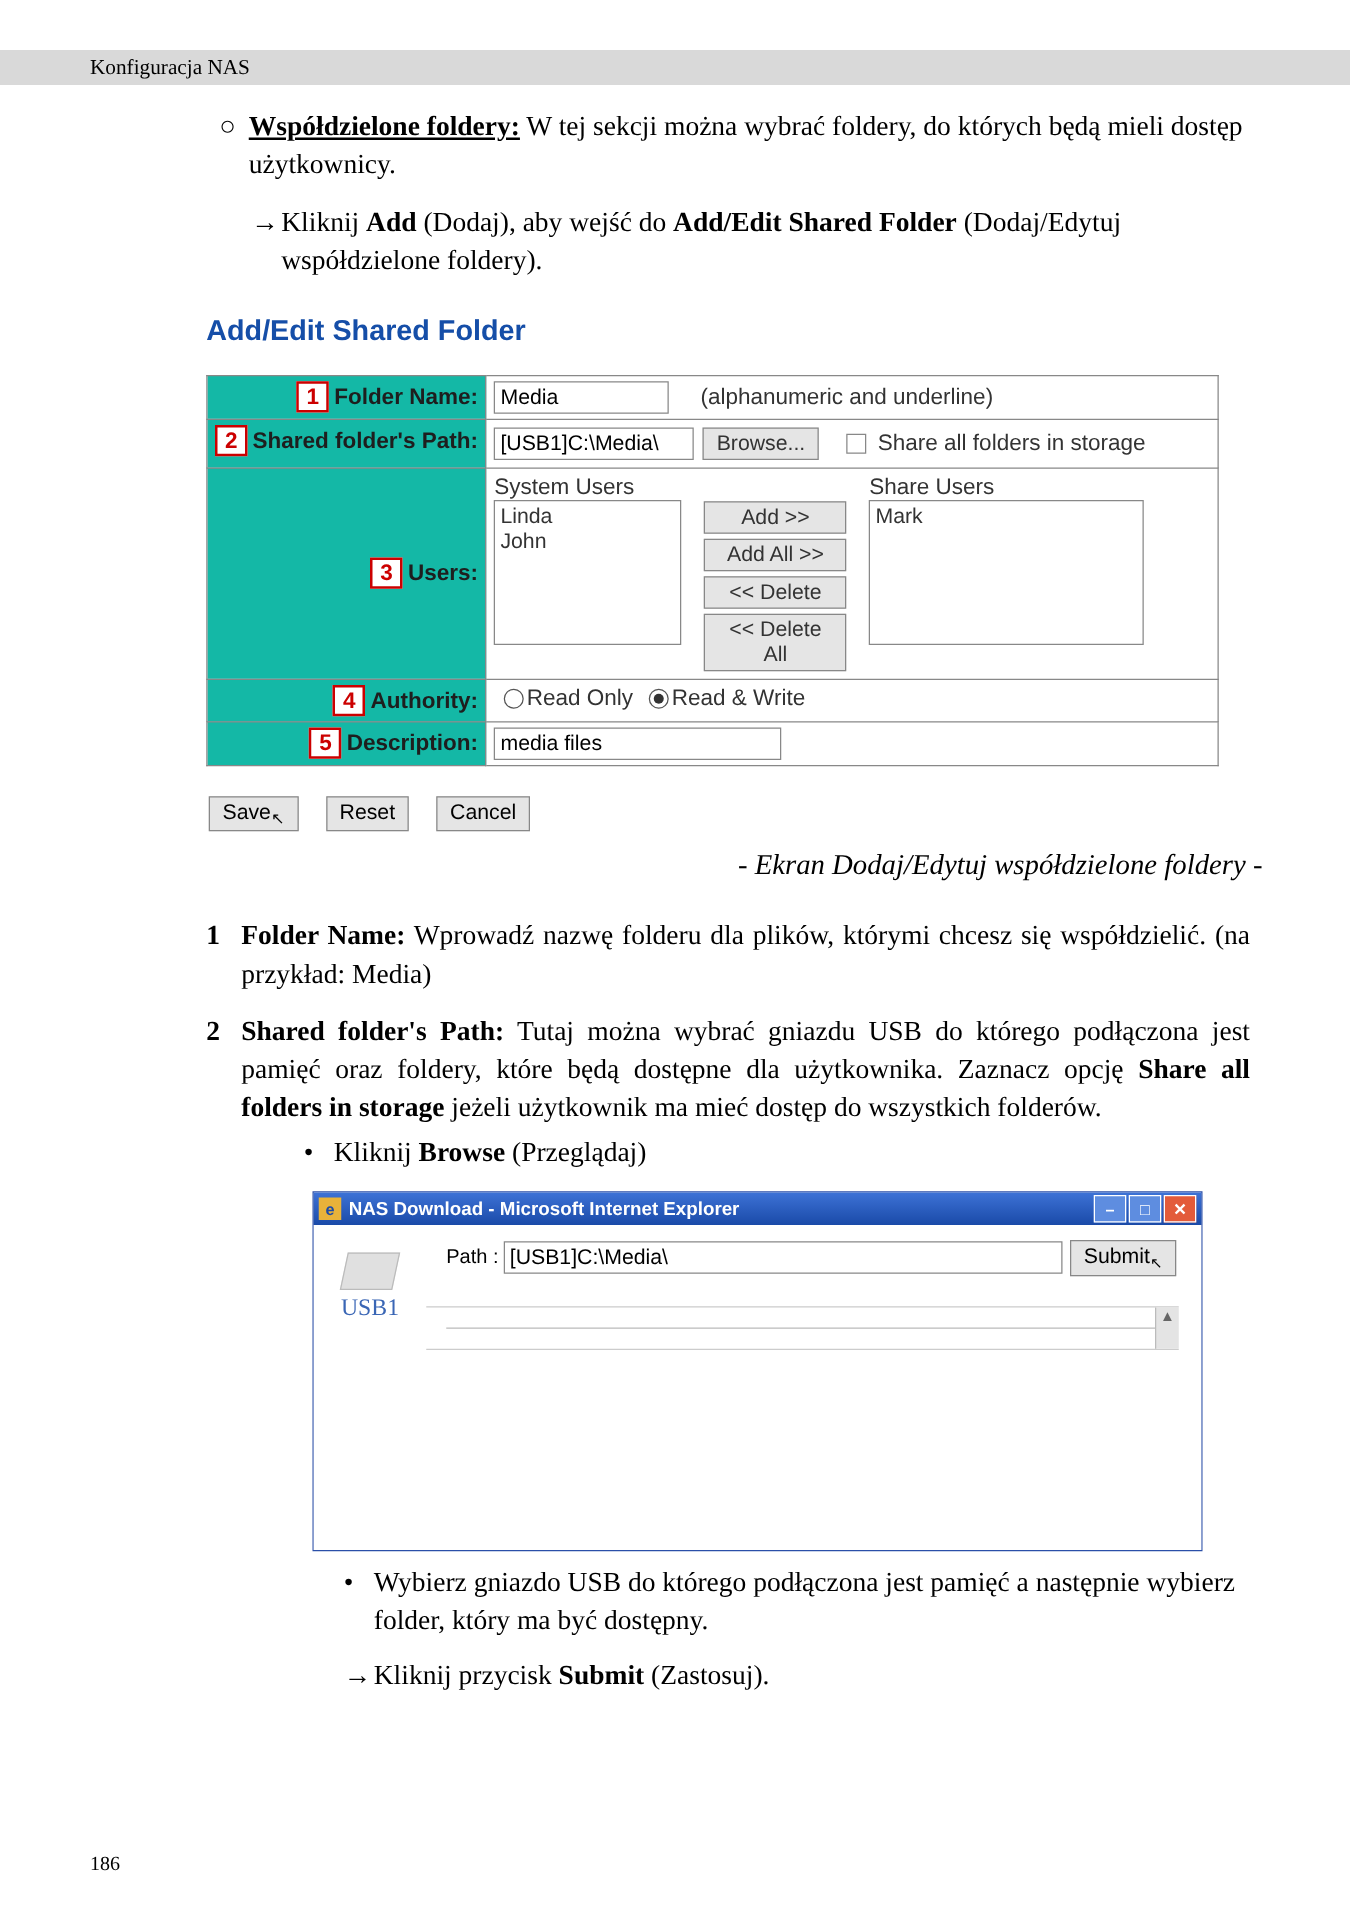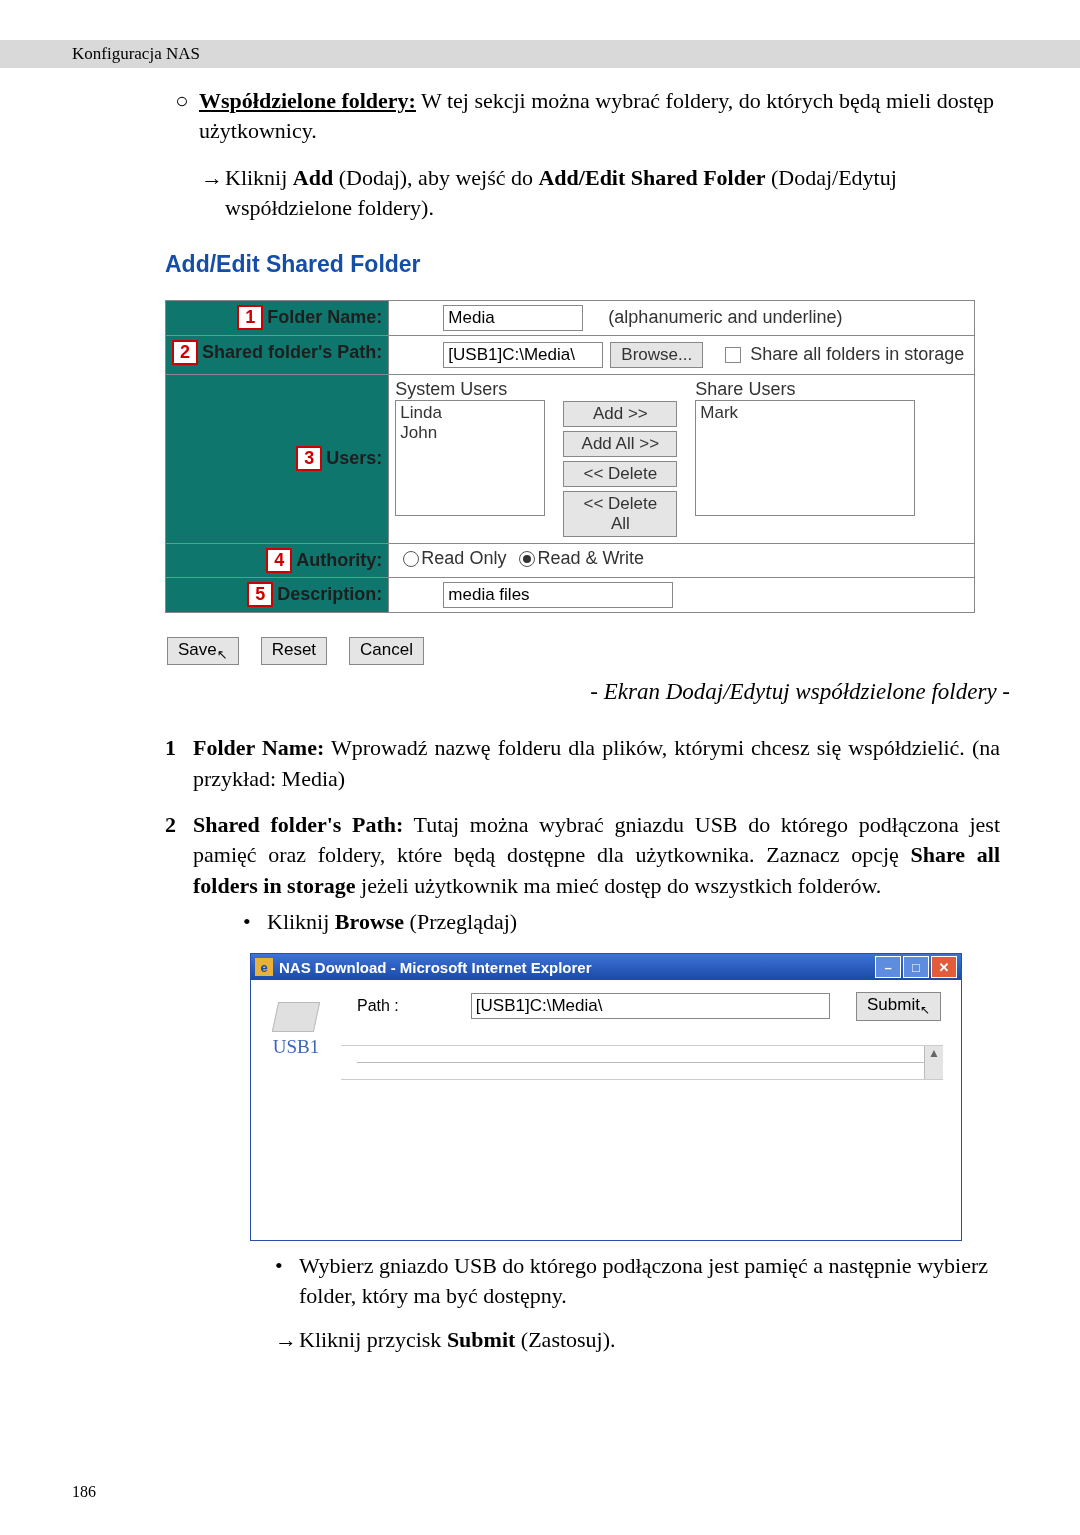--- a/index.html
+++ b/index.html
@@ -7,23 +7,23 @@
   .header-band{background:#d9d9d9;margin:0 -70px 18px -70px;padding:4px 12px 4px 72px;font-size:17px;}
   .body-text{font-size:22px;line-height:1.35;margin-left:95px;margin-right:10px;}
   .hang-row{display:flex;margin-bottom:4px;}
   .hang-mark{width:34px;text-align:center;flex:0 0 auto;}
   .arrow-row{display:flex;margin-left:34px;margin-top:18px;margin-bottom:28px;}
   .arrow-row .hang-mark{width:26px;}
   .ui-frame{margin-left:95px;margin-right:10px;margin-bottom:12px;}
   .ui-title{color:#154ea8;font-family:Arial,Helvetica,sans-serif;font-weight:bold;font-size:23px;margin-bottom:22px;}
   .ui-table{border-collapse:collapse;width:810px;font-family:Arial,Helvetica,sans-serif;font-size:18px;color:#333;}
   .ui-table td{border:1px solid #888;vertical-align:top;padding:4px 6px;}
-  td.label-cell{background:#0f766e;font-weight:bold;color:#1e1e1e;text-align:right;white-space:nowrap;width:150px;}
+  td.label-cell{background:#14b8a6;font-weight:bold;color:#1e1e1e;text-align:right;white-space:nowrap;width:150px;}
   .num-badge{display:inline-block;border:2px solid #c00;color:#c00;font-weight:bold;padding:0 6px;margin-right:4px;background:#fff;}
-  input.txt{font-family:Arial,Helvetica,sans-serif;font-size:17px;padding:2px 4px;border:1px solid #888;background:#fff;margin-left:48px;}
+  input.txt{font-family:Arial,Helvetica,sans-serif;font-size:17px;padding:2px 4px;border:1px solid #888;background:#fff;}
   .btn3d{display:inline-block;border:1px solid #888;background:#e5e5e5;padding:2px 10px;font-size:17px;margin:2px;font-family:Arial,Helvetica,sans-serif;}
   .listbox{border:1px solid #888;height:110px;width:140px;padding:2px 4px;font-size:17px;overflow:hidden;}
   .chk{width:14px;height:14px;border:1px solid #888;display:inline-block;vertical-align:middle;margin-right:4px;}
   .radio{width:14px;height:14px;border:1px solid #555;border-radius:50%;display:inline-block;vertical-align:middle;margin:0 2px 0 8px;position:relative;}
   .radio.sel::after{content:"";position:absolute;inset:3px;background:#333;border-radius:50%;}
   .btn-row{display:flex;gap:18px;margin-top:22px;margin-left:0;}
   .caption{text-align:right;font-style:italic;font-size:23px;margin:0 0 28px 95px;}
   .ol{margin-left:95px;font-size:22px;line-height:1.38;margin-right:10px;}
   .ol .item{display:flex;margin-bottom:16px;text-align:justify;}
   .ol .num{width:28px;flex:0 0 auto;font-weight:bold;}
@@ -32,21 +32,21 @@
   .ie-window{margin-left:180px;width:710px;border:1px solid #2b4fa8;font-family:Tahoma,Arial,sans-serif;}
   .ie-title{display:flex;align-items:center;background:linear-gradient(#3d72d6,#1a4aa8);color:#fff;font-size:15px;font-weight:bold;padding:2px 4px;}
   .ie-icon{width:18px;height:18px;background:#e8b23a;margin-right:6px;display:inline-flex;align-items:center;justify-content:center;font-size:13px;color:#1a4aa8;font-weight:bold;}
   .ie-btns{margin-left:auto;display:flex;gap:2px;}
   .wbtn{width:24px;height:20px;border:1px solid #fff;display:flex;align-items:center;justify-content:center;font-size:13px;background:#5e8de0;color:#fff;}
   .wbtn.close{background:#e35b3a;}
   .ie-body{background:#fff;padding:10px 0 0 0;display:flex;}
   .ie-side{width:90px;text-align:center;font-size:19px;color:#3a66b5;font-family:"Times New Roman",serif;padding-top:12px;}
   .usb-icon{width:40px;height:28px;margin:0 auto 4px;background:#e0e0e0;border:1px solid #bbb;transform:skewX(-12deg) }
   .ie-main{flex:1;padding:0 18px 160px 0;font-size:16px;}
-  .path-row{display:flex;align-items:center;gap:24px;margin-bottom:22px;padding-left:16px;}
+  .path-row{display:flex;align-items:center;gap:4px;margin-bottom:22px;padding-left:16px;}
   .hr{border-top:1px solid #bbb;margin:8px 0;}
   .ret-row{display:flex;align-items:center;gap:10px;padding-left:16px;margin-bottom:8px;}
   .ret-arrow{width:38px;height:32px;background:#d8d8d8;border-radius:6px;position:relative;}
   .ret-arrow::before{content:"";position:absolute;left:6px;top:10px;border:8px solid transparent;border-right-color:#5a5a5a;}
   .ret-arrow::after{content:"";position:absolute;left:18px;top:12px;width:12px;height:8px;background:#5a5a5a;}
   .page-num{position:absolute;left:72px;bottom:34px;font-size:16px;}
 </style>
 </head>
 <body>
 

